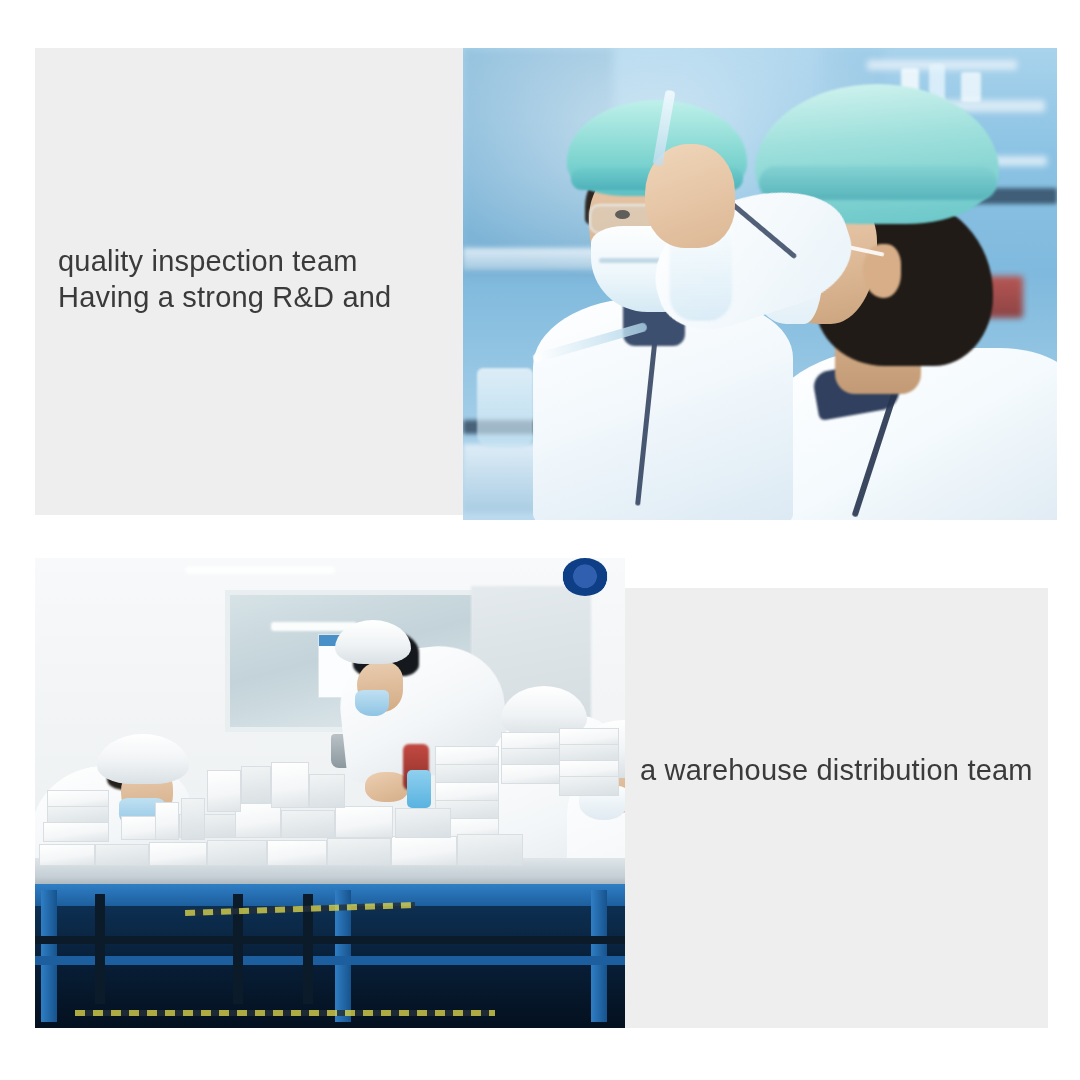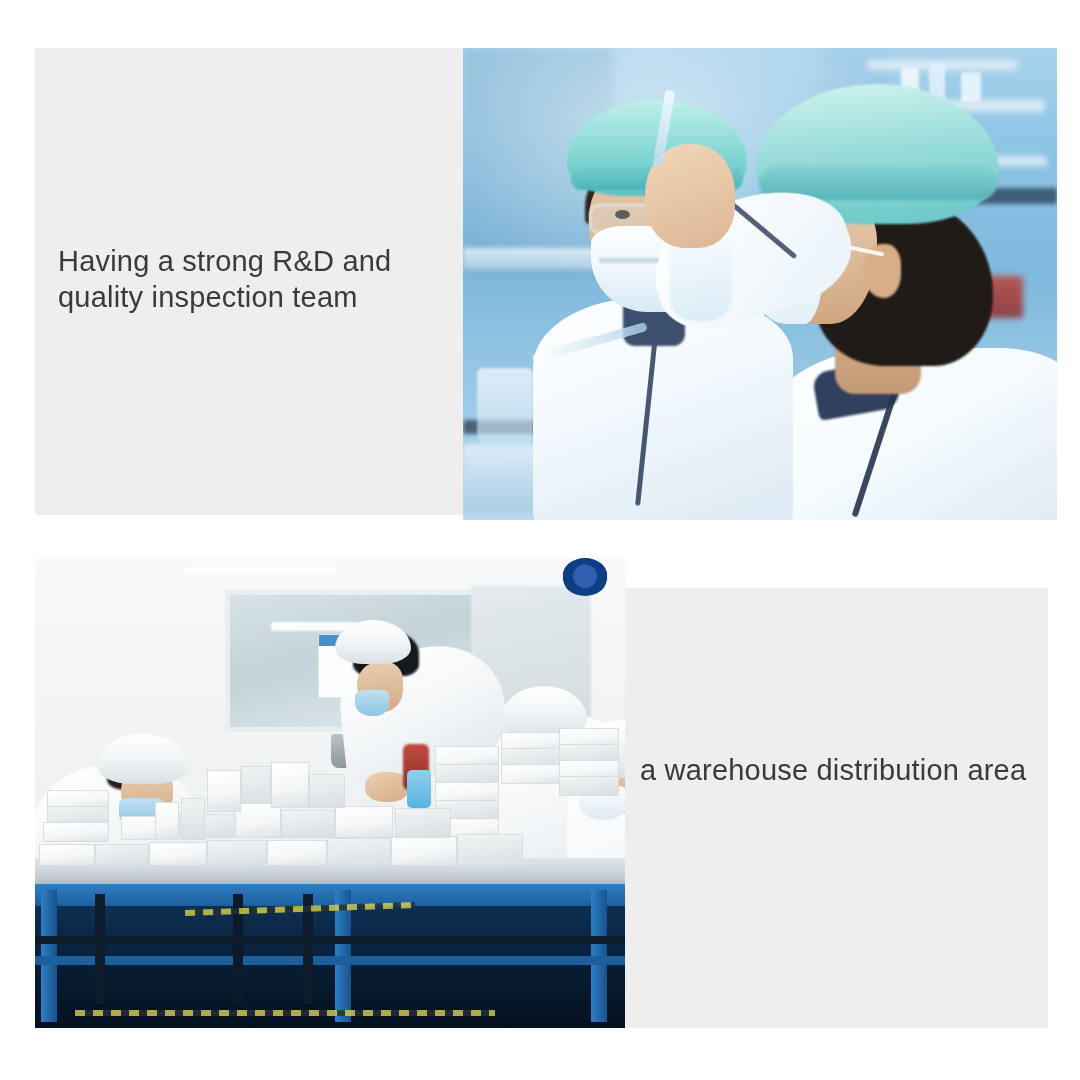--- a/index.html
+++ b/index.html
@@ -536,22 +536,22 @@
   }
 </style>
 </head>
 <body>
 
 <div id="stage">
 
   <div class="panel" id="top-panel"></div>
 
   <div class="caption" id="top-caption">
+    <span class="line">quality inspection team</span>
     <span class="line">Having a strong R&amp;D and</span>
-    <span class="line">quality inspection team</span>
   </div>
 
   <div class="photo" id="top-photo">
     <div class="lab-bg"></div>
 
     <div class="lab-wallpanel" style="left:0;top:0;width:150px;height:230px;"></div>
     <div class="lab-wallpanel" style="left:360px;top:0;width:60px;height:120px;background:rgba(150,195,225,.35);"></div>
     <div class="lab-shelf" style="left:392px;top:52px;width:190px;height:12px;"></div>
     <div class="lab-shelf" style="left:420px;top:108px;width:164px;height:10px;"></div>
     <div class="lab-shelf" style="left:404px;top:12px;width:150px;height:10px;"></div>
@@ -602,21 +602,21 @@
     <div class="flask"></div>
     <div class="hand"></div>
     <div class="pipette"></div>
     <div class="beaker-left"></div>
     <div class="tube-wand"></div>
   </div>
 
   <div class="panel" id="bottom-panel"></div>
 
   <div class="caption" id="bottom-caption">
-    <span class="line">a warehouse distribution area</span>
+    <span class="line">a warehouse distribution team</span>
   </div>
 
   <div class="photo" id="bottom-photo">
     <div class="pk-bg"></div>
     <div class="pk-wall"></div>
     <div class="pk-ceiling-strip"></div>
     <div class="pk-window"></div>
     <div class="pk-window-light"></div>
     <div class="pk-door"></div>
     <div class="pk-poster"></div>

